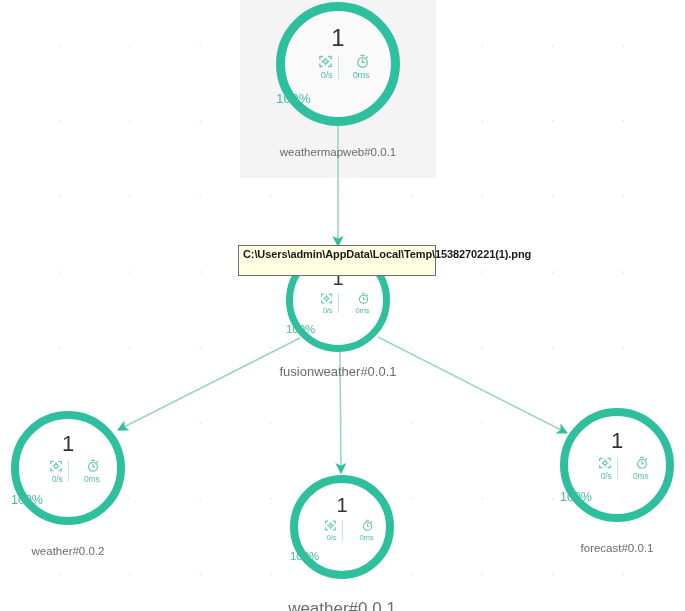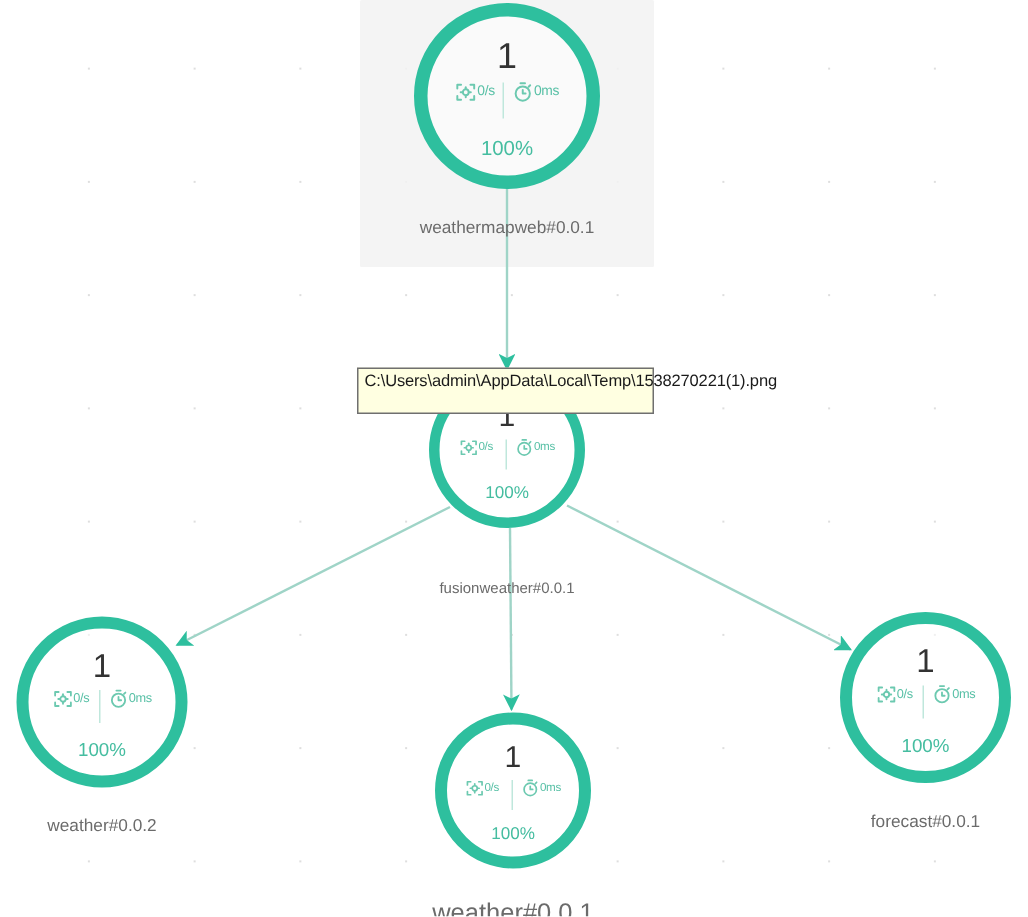--- a/index.html
+++ b/index.html
@@ -54,62 +54,62 @@
   }
   .node-metrics {
     position: absolute;
     width: 100%;
     display: flex;
     justify-content: center;
     align-items: flex-start;
   }
   .metric {
     display: flex;
-    flex-direction: row;
-    align-items: flex-start;
+    flex-direction: column;
+    align-items: flex-end;
     min-width: 26px;
   }
   .metric-sep {
     width: 1px;
     background: #bfe7dc;
     margin: 1px 5px 0 5px;
   }
   .metric-icon {
     display: block;
     line-height: 0;
   }
   .metric-value {
     color: #58c0a6;
     letter-spacing: -0.2px;
     margin-top: 1px;
   }
   .node-percent {
     position: absolute;
     width: 100%;
-    text-align: center;
     color: #45bda0;
     line-height: 1;
   }
   .node-label {
     position: absolute;
     width: 260px;
     text-align: center;
     color: #6b6b6b;
     white-space: nowrap;
   }
   .tooltip {
     position: absolute;
     background: #ffffe1;
     border: 1px solid #6f6f6f;
     color: #1a1a1a;
     padding: 2px 3px 3px 4px;
     line-height: 13px;
     letter-spacing: -0.1px;
     box-sizing: border-box;
     z-index: 40;
+    font-weight: bold;
   }
 </style>
 </head>
 <body>
 
 <div id="canvas" style="width: 685px; height: 611px;">
 
   <div class="selection-rect" style="left: 240px; top: 0px; width: 196px; height: 178px; background: rgb(242, 242, 242); opacity: 0.85;"></div>
 
   <svg id="edge-layer" viewBox="0 0 685 611" xmlns="http://www.w3.org/2000/svg">
@@ -182,21 +182,21 @@
             <span class="metric-icon"><svg width="13" height="13" viewBox="0 0 24 24" fill="none" stroke="#6cc9b0" stroke-width="2.1" stroke-linecap="round" stroke-linejoin="round">
                 <path d="M9.6 2.4 H14.4"></path>
                 <circle cx="12" cy="13.4" r="7.6"></circle>
                 <path d="M12 9.6 V13.4 H15"></path>
                 <path d="M18.3 6.2 L19.9 4.6"></path>
               </svg></span>
             <span class="metric-value" style="font-size: 7.75439px;">0ms</span>
           </div>
         </div>
         <div class="node-percent" style="left: -52px; top: 23.7193px; width: 104px; font-size: 11.4035px;">100%</div>
-        <div class="node-label" style="left: -130px; top: 87px; font-size: 10px; color: rgb(107, 107, 107);">fusionweather#0.0.1</div>
+        <div class="node-label" style="left: -130px; top: 64px; font-size: 13px; color: rgb(107, 107, 107);">fusionweather#0.0.1</div>
       </div>
       <div class="node" style="left: 68px; top: 468px;">
         <div class="node-ring" style="width: 114px; height: 114px; left: -57px; top: -57px; border-width: 8px; border-color: rgb(46, 191, 158);"></div>
         <div class="node-count" style="left: -57px; top: -35px; width: 114px; font-size: 22px;">1</div>
         <div class="node-metrics" style="left: -57px; top: -9px; width: 114px;">
           <div class="metric">
             <span class="metric-icon"><svg width="14" height="14" viewBox="0 0 24 24" fill="none" stroke="#6cc9b0" stroke-width="2.1" stroke-linecap="round" stroke-linejoin="round">
                 <path d="M3 8 V4 H7"></path>
                 <path d="M17 4 H21 V8"></path>
                 <path d="M21 16 V20 H17"></path>

